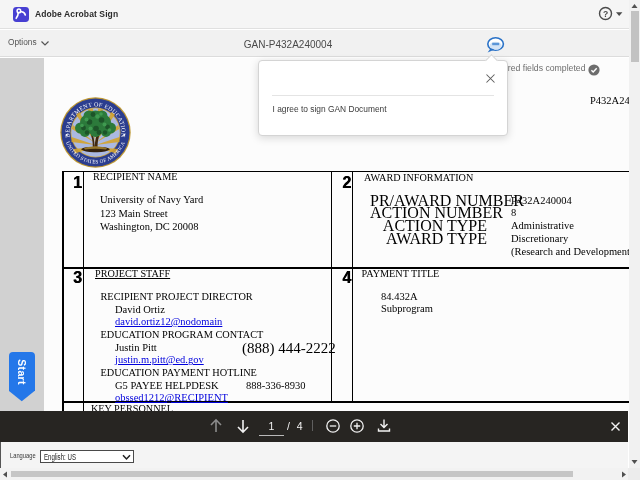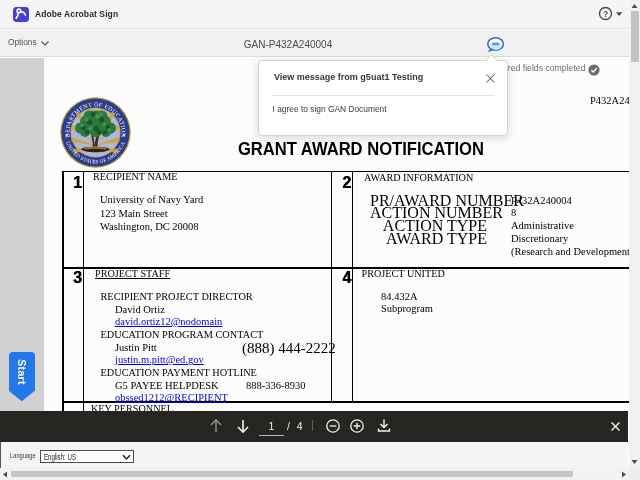--- a/index.html
+++ b/index.html
@@ -117,21 +117,20 @@
     <text font-family="Liberation Serif" font-size="6" fill="#ffffff" letter-spacing="0.3">
       <textPath href="#arctop" startOffset="50%" text-anchor="middle">DEPARTMENT OF EDUCATION</textPath>
     </text>
     <text font-family="Liberation Serif" font-size="5.2" fill="#ffffff" letter-spacing="0.2">
       <textPath href="#arcbot" startOffset="50%" text-anchor="middle">UNITED STATES OF AMERICA</textPath>
     </text>
     <circle cx="6.8" cy="38" r="1" fill="#fff"></circle>
     <circle cx="64.2" cy="38" r="1" fill="#fff"></circle>
   </svg>
 
-  <div class="abs" style="left:181px;top:138px;width:360px;text-align:center;"><span style="display:inline-block;transform:scaleX(0.873);transform-origin:center;font-size:19px;font-weight:700;color:#000;white-space:nowrap;">GRANT AWARD NOTIFICATION</span></div>
 
   <div class="abs" style="left:62px;top:170.5px;width:567px;height:1.4px;background:#000;"></div>
   <div class="abs" style="left:62px;top:267.2px;width:567px;height:1.8px;background:#000;"></div>
   <div class="abs" style="left:62px;top:401.2px;width:567px;height:2px;background:#000;"></div>
   <div class="abs" style="left:62px;top:170.5px;width:1.5px;height:240.5px;background:#000;"></div>
   <div class="abs" style="left:83.2px;top:170.5px;width:1.2px;height:240.5px;background:#000;"></div>
   <div class="abs" style="left:330.8px;top:170.5px;width:1.5px;height:231px;background:#000;"></div>
   <div class="abs" style="left:351.8px;top:170.5px;width:1.5px;height:231px;background:#000;"></div>
 
   <div class="abs" style="left:63px;top:174.2px;width:19px;text-align:right;font-size:16px;font-weight:700;color:#000;text-shadow:0.5px 0 0 #000;">1</div>
@@ -151,36 +150,35 @@
     <span style="margin-left:14.5px;font-size:10.5px;">David Ortiz</span><br>
     <span style="margin-left:14.5px;font-size:10.5px;color:#0000dd;text-decoration:underline;">david.ortiz12@nodomain</span><br>
     EDUCATION PROGRAM CONTACT<br>
     <span style="margin-left:14.5px;font-size:10.5px;">Justin Pitt</span><span style="position:absolute;left:141.5px;font-size:15px;">(888) 444-2222</span><br>
     <span style="margin-left:14.5px;font-size:10.5px;color:#0000dd;text-decoration:underline;">justin.m.pitt@ed.gov</span><br>
     EDUCATION PAYMENT HOTLINE<br>
     <span style="margin-left:14.5px;font-size:10.5px;">G5 PAYEE HELPDESK</span><span style="position:absolute;left:145.5px;font-size:10.5px;">888-336-8930</span><br>
     <span style="margin-left:14.5px;font-size:10.5px;color:#0000dd;text-decoration:underline;">obssed1212@RECIPIENT</span>
   </div>
 
-  <div class="abs serif" style="left:361.5px;top:267.9px;font-size:10.2px;">PROJECT UNITED</div>
+  <div class="abs serif" style="left:361.5px;top:267.9px;font-size:10.2px;">PAYMENT TITLE</div>
   <div class="abs serif" style="left:381px;top:290.5px;font-size:10.5px;line-height:12.9px;">84.432A<br>Subprogram</div>
 
   <div class="abs serif" style="left:91px;top:403.2px;font-size:10.2px;">KEY PERSONNEL</div>
 
   <div class="abs" style="left:9px;top:352px;width:25.5px;height:39px;background:#2477e9;border-radius:4px 4px 0 0;"></div>
   <svg class="abs" style="left:9px;top:391px;" width="26" height="11" viewBox="0 0 26 11">
     <path d="M0 0 L25.5 0 L12.75 10.3 Z" fill="#2477e9"></path>
   </svg>
   <div class="abs" style="left:9px;top:352px;width:25.5px;height:39px;display:flex;align-items:center;justify-content:center;">
     <div style="transform:rotate(90deg);font-size:10.5px;font-weight:700;color:#fff;letter-spacing:0.3px;">Start</div>
   </div>
 
   <div class="abs" style="left:258px;top:60px;width:250px;height:75.5px;background:#fff;border:1px solid #d4d4d4;border-radius:4px;box-shadow:0 2px 8px rgba(0,0,0,0.15);"></div>
   <div class="abs" style="left:486.5px;top:55.8px;width:9px;height:9px;background:#fff;border-top:1px solid #d4d4d4;border-left:1px solid #d4d4d4;transform:rotate(45deg);"></div>
-  <div class="abs" style="left:274px;top:72.1px;font-size:9px;font-weight:700;color:#363636;">View message from g5uat1 Testing</div>
   <svg class="abs" style="left:485px;top:73px;" width="11" height="11" viewBox="0 0 11 11">
     <path d="M1.5 1.5 L9.5 9.5 M9.5 1.5 L1.5 9.5" stroke="#5a5a5a" stroke-width="1.05"></path>
   </svg>
   <div class="abs" style="left:272px;top:94.6px;width:222px;height:1px;background:#e4e4e4;"></div>
   <div class="abs" style="left:272.5px;top:103.9px;font-size:8.4px;color:#3a3a3a;">I agree to sign GAN Document</div>
 
   <div class="abs" style="left:0;top:411px;width:628px;height:31px;background:#272522;"></div>
   <svg class="abs" style="left:209px;top:418px;" width="14" height="16" viewBox="0 0 14 16">
     <path d="M7 14 L7 2 M2 7 L7 1.8 L12 7" fill="none" stroke="#8c8c8c" stroke-width="1.6"></path>
   </svg>

